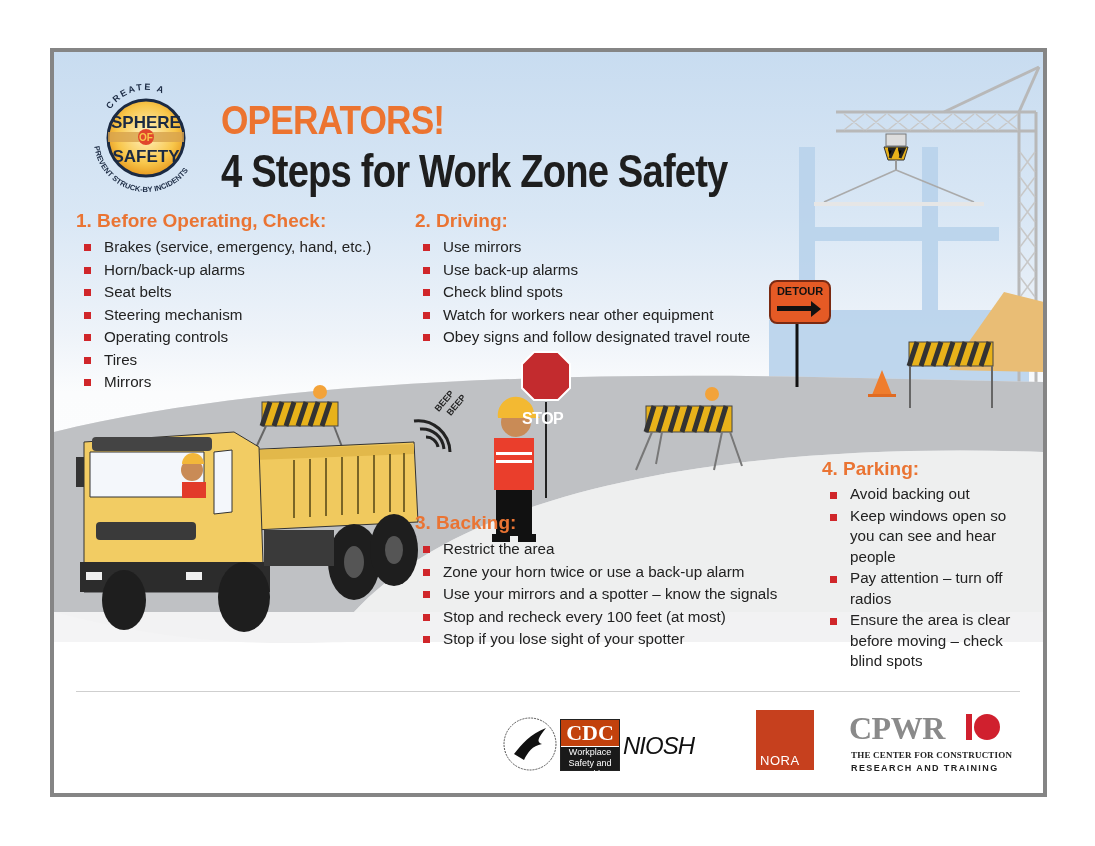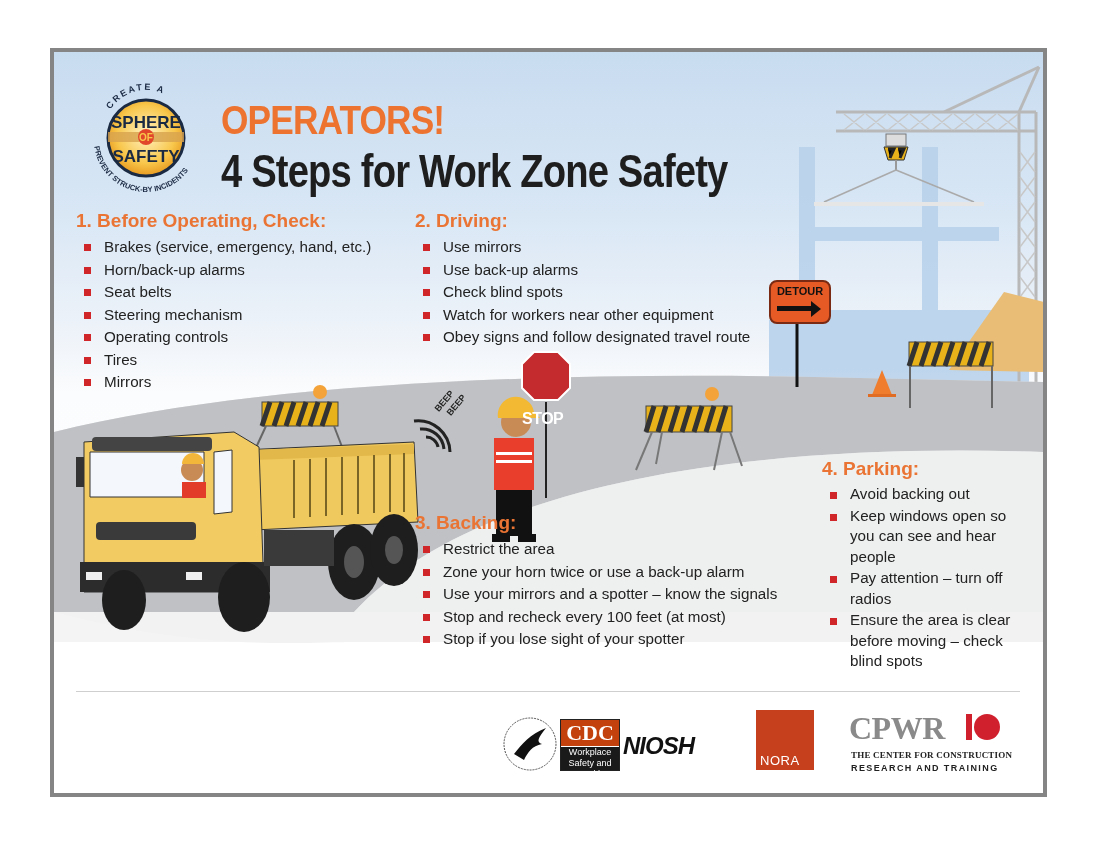--- a/index.html
+++ b/index.html
@@ -22,21 +22,21 @@
   .sec1 { left:22px; top:158px; }
   .sec2 { left:361px; top:158px; }
   .sec3 { left:361px; top:460px; }
   .sec4 { left:768px; top:406px; }
   .sec4 li { line-height:20.5px; margin-bottom:1px; }
   
   .divider { left:22px; top:639px; width:944px; height:1px; background:#cfcfcf; }
   .logo-cdc { left:506px; top:667px; width:58px; height:50px; border:1px solid #222; background:#fff; }
   .cdc-top { position:absolute; left:0; top:0; width:58px; height:26px; background:#c2410c; color:#fff; font-family:"Liberation Serif", serif; font-weight:bold; font-size:22px; text-align:center; line-height:26px; }
   .cdc-mid { position:absolute; left:0; top:27px; width:58px; height:23px; background:#1a1a1a; color:#fff; font-size:9px; text-align:center; line-height:11px; }
-  .logo-niosh { left:569px; top:680px; font-size:24px; font-weight:bold; font-style:italic; color:#111; letter-spacing:-1px; }
+  .logo-niosh { left:569px; top:680px; font-size:24px; font-weight:normal; font-style:italic; color:#111; letter-spacing:-1px; }
   .logo-nora { left:702px; top:658px; width:58px; height:60px; background:#c6401e; }
   .logo-nora span { position:absolute; left:4px; bottom:2px; color:#fff; font-size:13px; letter-spacing:0.5px; }
   .logo-cpwr { left:795px; top:658px; font-family:"Liberation Serif", serif; font-weight:bold; font-size:32px; color:#8a8a8a; letter-spacing:-0.5px; }
   .cpwr-sub1 { left:797px; top:698px; font-family:"Liberation Serif", serif; font-weight:bold; font-size:9px; color:#222; letter-spacing:0.2px; }
   .cpwr-sub2 { left:797px; top:711px; font-weight:bold; font-size:9px; color:#222; letter-spacing:1.4px; }
 </style>
 </head>
 <body>
 
 <div class="frame">

